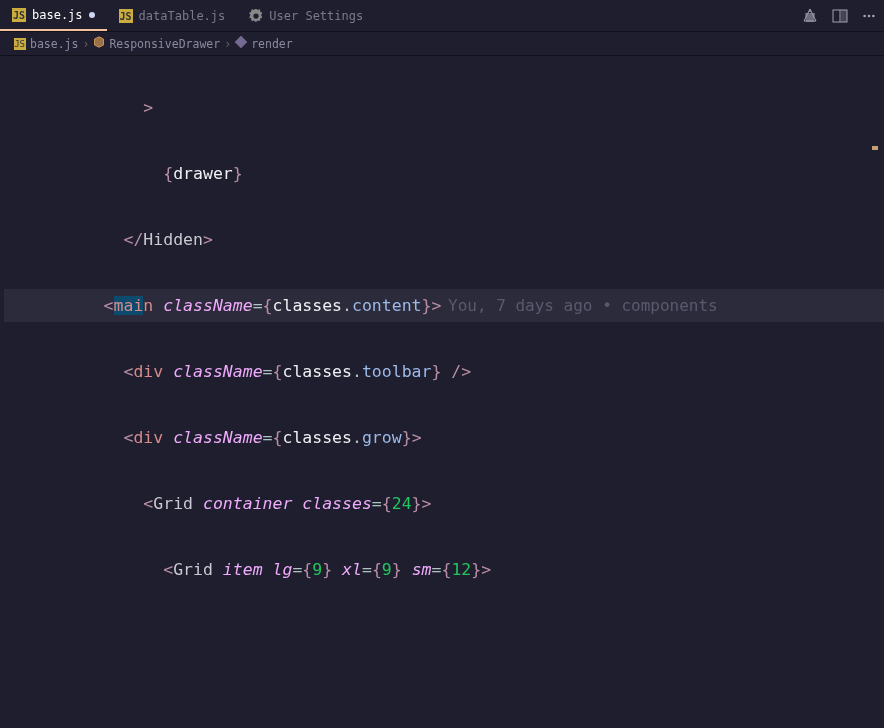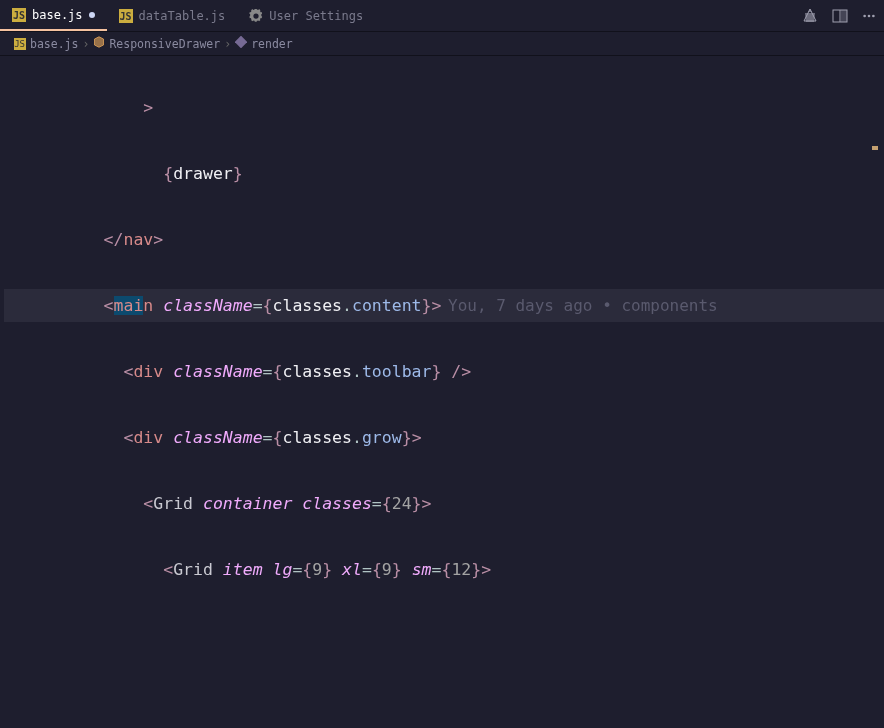--- a/index.html
+++ b/index.html
@@ -121,21 +121,21 @@
     padding-left: 40px;
     margin-right: -100px;
   }
   .tk-bracket { color: #ba8fa6; }
   .tk-tag { color: #d78a8a; }
   .tk-tag-component { color: #c9c9d1; }
   .tk-attr { color: #f0abfc; font-style: italic; }
   .tk-punct { color: #b0c4c4; }
   .tk-var { color: #f0f0f4; }
   .tk-prop { color: #9db9e8; }
-  .tk-num { color: #a3a3a3; }
+  .tk-num { color: #22c55e; }
   .sel {
     background: #0c4a6e;
   }
   .blame {
     position: absolute;
     left: 444px;
     color: #5a5a6e;
     font-size: 16px;
   }
   .minimap {
@@ -215,21 +215,21 @@
       </svg>
   </span>
   <span>render</span>
 </div>
 
 <div class="editor-area">
   <div class="gutter"></div>
   <div class="code">
 <div class="line">          <span class="tk-bracket">&gt;</span></div>
 <div class="line">            <span class="tk-bracket">{</span><span class="tk-var">drawer</span><span class="tk-bracket">}</span></div>
-<div class="line">      <span class="tk-bracket">&lt;/</span><span class="tk-tag">nav</span><span class="tk-bracket">&gt;</span></div>
+<div class="line">        <span class="tk-bracket">&lt;/</span><span class="tk-tag-component">Hidden</span><span class="tk-bracket">&gt;</span></div>
 <div class="line hl">      <span class="tk-bracket">&lt;</span><span class="tk-tag"><span class="sel">mai</span>n</span> <span class="tk-attr">className</span><span class="tk-punct">=</span><span class="tk-bracket">{</span><span class="tk-var">classes</span><span class="tk-punct">.</span><span class="tk-prop">content</span><span class="tk-bracket">}</span><span class="tk-bracket">&gt;</span><span class="blame"><span>You</span>, <span>7 days ago</span><span> • </span><span>components</span></span></div>
 <div class="line">        <span class="tk-bracket">&lt;</span><span class="tk-tag">div</span> <span class="tk-attr">className</span><span class="tk-punct">=</span><span class="tk-bracket">{</span><span class="tk-var">classes</span><span class="tk-punct">.</span><span class="tk-prop">toolbar</span><span class="tk-bracket">}</span> <span class="tk-bracket">/&gt;</span></div>
 <div class="line">        <span class="tk-bracket">&lt;</span><span class="tk-tag">div</span> <span class="tk-attr">className</span><span class="tk-punct">=</span><span class="tk-bracket">{</span><span class="tk-var">classes</span><span class="tk-punct">.</span><span class="tk-prop">grow</span><span class="tk-bracket">}</span><span class="tk-bracket">&gt;</span></div>
 <div class="line">          <span class="tk-bracket">&lt;</span><span class="tk-tag-component">Grid</span> <span class="tk-attr">container</span> <span class="tk-attr">classes</span><span class="tk-punct">=</span><span class="tk-bracket">{</span><span class="tk-num">24</span><span class="tk-bracket">}</span><span class="tk-bracket">&gt;</span></div>
 <div class="line">            <span class="tk-bracket">&lt;</span><span class="tk-tag-component">Grid</span> <span class="tk-attr">item</span> <span class="tk-attr">lg</span><span class="tk-punct">=</span><span class="tk-bracket">{</span><span class="tk-num">9</span><span class="tk-bracket">}</span> <span class="tk-attr">xl</span><span class="tk-punct">=</span><span class="tk-bracket">{</span><span class="tk-num">9</span><span class="tk-bracket">}</span> <span class="tk-attr">sm</span><span class="tk-punct">=</span><span class="tk-bracket">{</span><span class="tk-num">12</span><span class="tk-bracket">}</span><span class="tk-bracket">&gt;</span></div>
 
 
 
 
 

